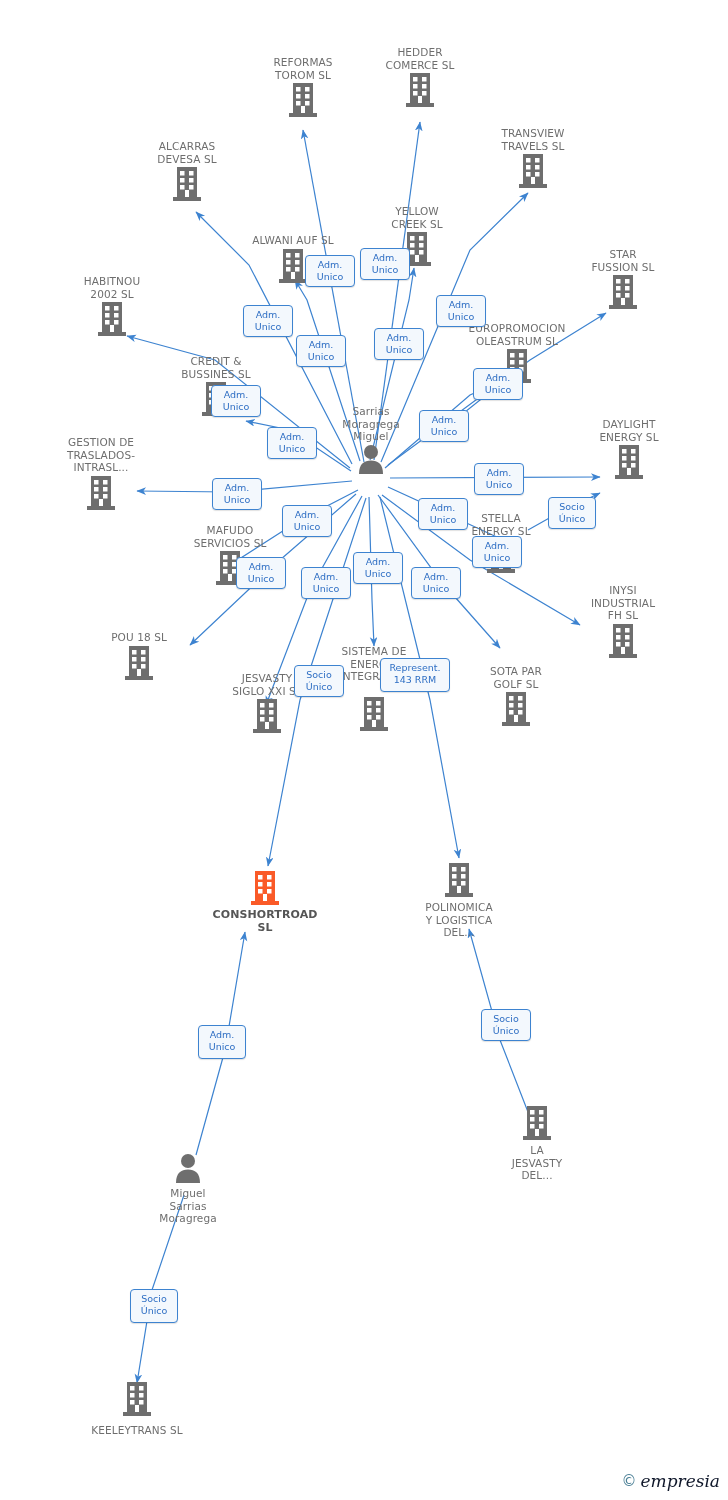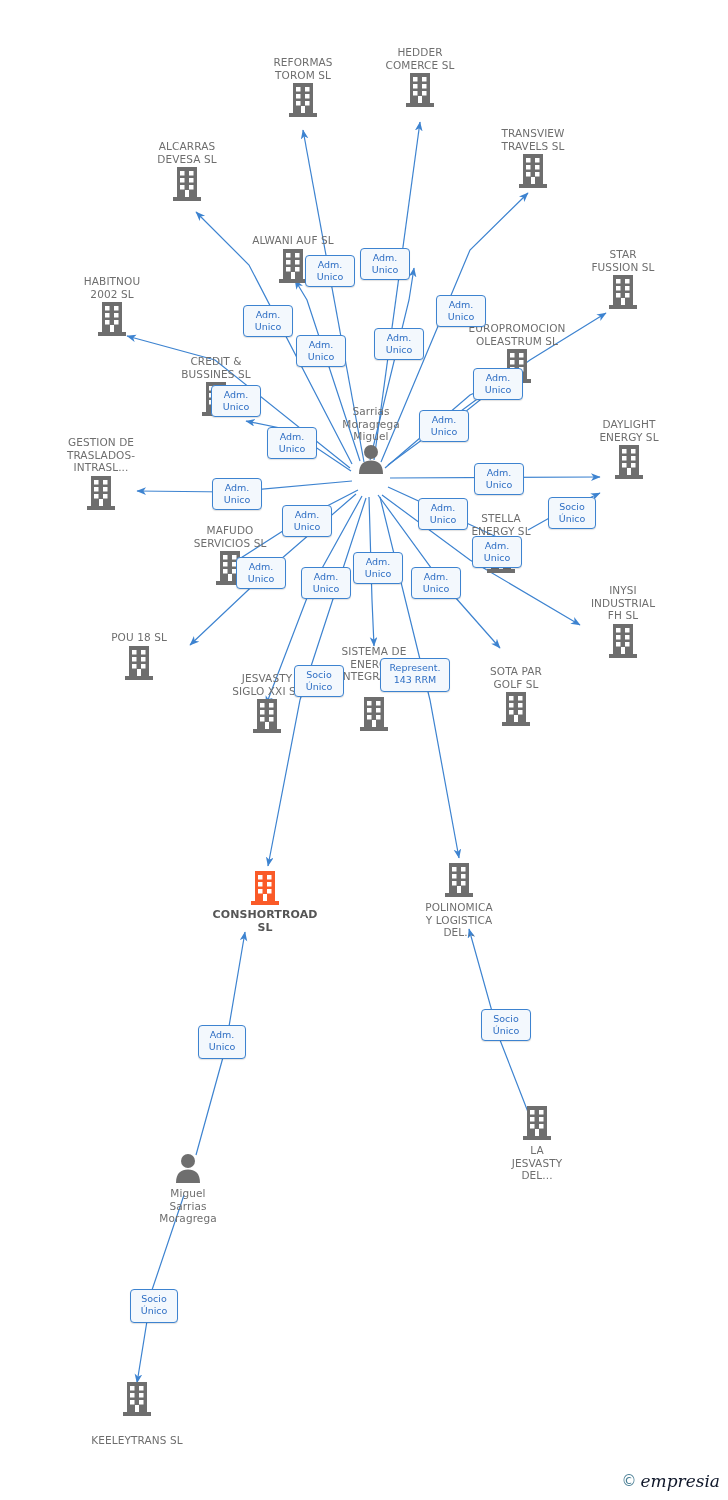--- a/index.html
+++ b/index.html
@@ -154,20 +154,41 @@
               <rect x="17" y="13" width="4.5" height="4.5"></rect>
         <rect x="8" y="20" width="4.5" height="4.5"></rect>
               <rect x="17" y="20" width="4.5" height="4.5"></rect>
         <rect x="13" y="25" width="4" height="7"></rect>
             </g>
           </g>
         </svg>
     </div>
   </div>
 
+  <div class="node" style="left:357px;top:205px;">
+    <div class="nlabel">YELLOW
+CREEK SL</div>
+    <div class="ico">
+      <svg width="30" height="38" viewBox="0 0 30 38">
+          <g fill="#6e6e6e">
+        <rect x="5" y="2" width="20" height="30"></rect>
+            <rect x="1" y="32" width="28" height="4"></rect>
+        <g fill="#fff">
+              <rect x="8" y="6" width="4.5" height="4.5"></rect>
+              <rect x="17" y="6" width="4.5" height="4.5"></rect>
+        <rect x="8" y="13" width="4.5" height="4.5"></rect>
+              <rect x="17" y="13" width="4.5" height="4.5"></rect>
+        <rect x="8" y="20" width="4.5" height="4.5"></rect>
+              <rect x="17" y="20" width="4.5" height="4.5"></rect>
+        <rect x="13" y="25" width="4" height="7"></rect>
+            </g>
+          </g>
+        </svg>
+    </div>
+  </div>
 
   <div class="node" style="left:233px;top:234px;">
     <div class="nlabel">ALWANI AUF SL</div>
     <div class="ico">
       <svg width="30" height="38" viewBox="0 0 30 38">
           <g fill="#6e6e6e">
         <rect x="5" y="2" width="20" height="30"></rect>
             <rect x="1" y="32" width="28" height="4"></rect>
         <g fill="#fff">
               <rect x="8" y="6" width="4.5" height="4.5"></rect>
@@ -549,21 +570,21 @@
               <rect x="17" y="6" width="4.5" height="4.5"></rect>
         <rect x="8" y="13" width="4.5" height="4.5"></rect>
               <rect x="17" y="13" width="4.5" height="4.5"></rect>
         <rect x="8" y="20" width="4.5" height="4.5"></rect>
               <rect x="17" y="20" width="4.5" height="4.5"></rect>
         <rect x="13" y="25" width="4" height="7"></rect>
             </g>
           </g>
         </svg>
     </div>
-    <div class="nlabel" style="margin-top:16px;text-align:center;">KEELEYTRANS SL</div>
+    <div class="nlabel" style="margin-top:6px;text-align:center;">KEELEYTRANS SL</div>
   </div>
 
   <div class="node" style="left:311px;top:405px;">
     <div class="nlabel">Sarrias
 Moragrega
 Miguel</div>
     <div class="ico" style="height:32px;">
       <svg width="30" height="32" viewBox="0 0 30 32">
           <g fill="#6e6e6e">
         <circle cx="15" cy="9" r="7"></circle>

